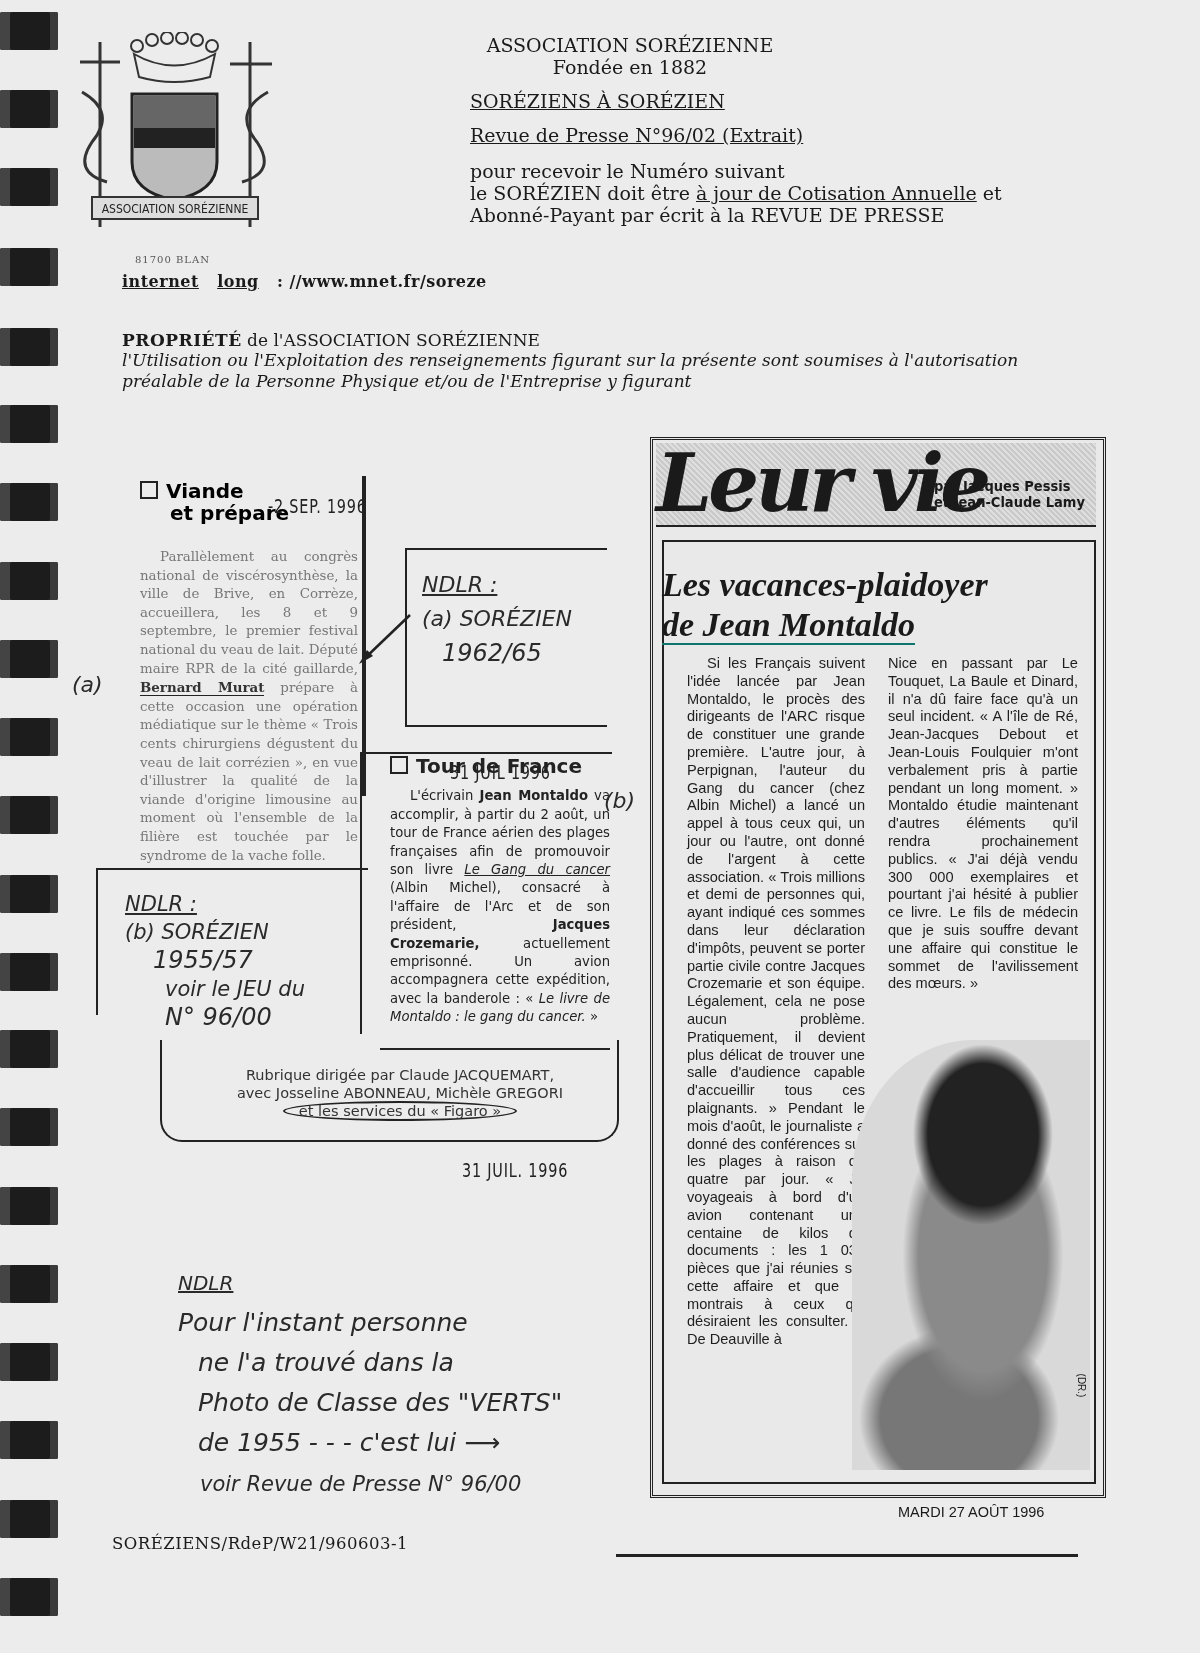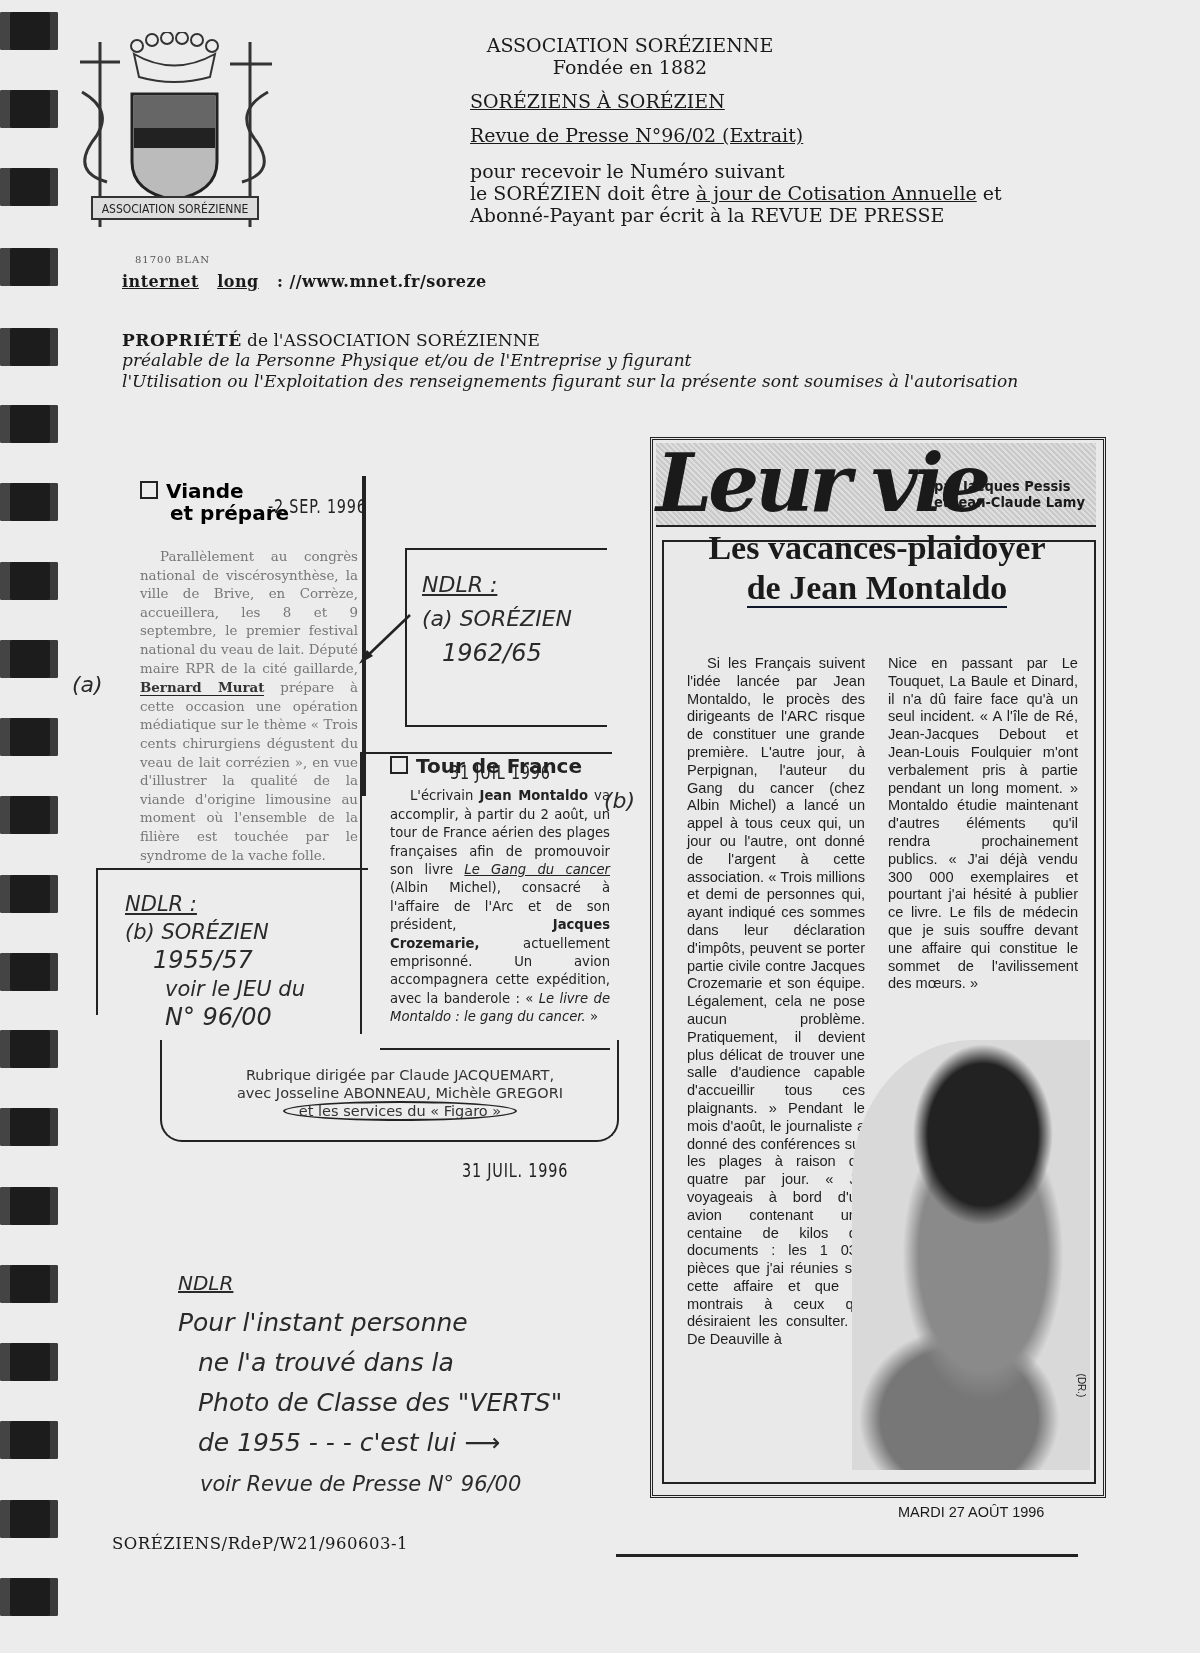--- a/index.html
+++ b/index.html
@@ -35,21 +35,21 @@
   .tour .ttl { font-size:20px; font-weight:bold; margin-bottom:12px; }
   .tour p { margin:0; text-indent:20px; text-align:justify; }
   .rubrique { left:190px; top:1066px; width:420px; text-align:center; font-size:14.5px; line-height:18px; color:#333; }
   .rub-box { left:160px; top:1040px; width:455px; height:100px; border:2.5px solid #222; border-top:none; border-radius:0 0 22px 22px; }
   
   .frame { left:650px; top:437px; width:450px; height:1055px; border:3px double #222; background:#e9e9e9; }
   .lv-band { left:656px; top:443px; width:440px; height:82px; background:repeating-linear-gradient(45deg,#c9c9c9 0 2px,#dedede 2px 4px); border-bottom:2px solid #222; }
   .lv-title { left:656px; top:436px; font-size:80px; font-style:italic; font-weight:bold; font-family:"DejaVu Serif", serif; letter-spacing:-4px; }
   .lv-by { left:934px; top:478px; font-size:14.5px; line-height:16px; font-weight:bold; font-family:"DejaVu Sans Condensed","DejaVu Sans", sans-serif; }
   .inner { left:662px; top:540px; width:430px; height:940px; border:2px solid #222; }
-  .headline { left:662px; top:528px; width:430px; text-align:center; font-size:34px; font-weight:bold; line-height:40px; font-family:"Liberation Serif", serif; }
+  .headline { left:662px; top:565px; width:430px; text-align:left; font-size:34px; font-weight:bold; line-height:40px; font-family:"Liberation Serif", serif;font-style:italic; }
   .col { font-family:"Liberation Sans", sans-serif; font-size:14.6px; line-height:17.8px; text-align:justify; color:#1e1e1e; }
   .col p { margin:0; }
   .col .ind { text-indent:20px; }
   .col1 { left:687px; top:655px; width:178px; }
   .col2 { left:888px; top:655px; width:190px; }
   .u { text-decoration:underline; }
   .photo { left:852px; top:1040px; width:238px; height:430px;
            background:radial-gradient(ellipse 42% 30% at 55% 22%, #222 0 55%, transparent 70%),
                       radial-gradient(ellipse 45% 45% at 55% 50%, #8a8a8a 0 60%, transparent 75%),
                       radial-gradient(ellipse 60% 30% at 45% 88%, #777 0 55%, transparent 70%), #d9d9d9;
@@ -125,22 +125,22 @@
   <span style="display:block;height:14px"></span>
   <span style="display:block">pour recevoir le Numéro suivant</span>
   <span style="display:block">
     <span>le SORÉZIEN doit être </span><u>à jour de Cotisation Annuelle</u><span> et</span>
   </span>
   <span style="display:block">Abonné-Payant par écrit à la REVUE DE PRESSE</span>
 </div>
 
 <div class="abs prop">
   <span><b>PROPRIÉTÉ</b><span> de l'ASSOCIATION SORÉZIENNE</span></span>
+  <span class="it">l'Utilisation ou l'Exploitation des renseignements figurant sur la présente sont soumises à l'autorisation</span>
   <span class="it">préalable de la Personne Physique et/ou de l'Entreprise y figurant</span>
-  <span class="it">l'Utilisation ou l'Exploitation des renseignements figurant sur la présente sont soumises à l'autorisation</span>
 </div>
 
 <div class="abs viande-title sans">
   <span class="box-sq"></span><span>Viande</span><br>
   <span style="padding-left:30px">et prépare</span>
 </div>
 <div class="abs stamp" style="left:268px;top:494px">-2 SEP. 1996</div>
 <div class="abs viande-body">
   <span>Parallèlement au congrès national de viscérosynthèse, la ville de Brive, en Corrèze, accueillera, les 8 et 9 septembre, le premier festival national du veau de lait. Député maire RPR de la cité gaillarde, </span><span class="name">Bernard Murat</span><span> prépare à cette occasion une opération médiatique sur le thème « Trois cents chirurgiens dégustent du veau de lait corrézien », en vue d'illustrer la qualité de la viande d'origine limousine au moment où l'ensemble de la filière est touchée par le syndrome de la vache folle.</span>
 </div>
@@ -196,21 +196,21 @@
 <div class="abs frame"></div>
 <div class="abs lv-band"></div>
 <div class="abs lv-title">Leur vie</div>
 <div class="abs lv-by">
   <div>par Jacques Pessis</div>
   <div>et Jean-Claude Lamy</div>
 </div>
 <div class="abs inner"></div>
 <div class="abs headline">
   <div>Les vacances-plaidoyer</div>
-  <div><span style="border-bottom:2px solid #0f172a">de Jean Montaldo</span></div>
+  <div><span style="border-bottom:2px solid #0f766e">de Jean Montaldo</span></div>
 </div>
 <div class="abs col col1">
   <p class="ind">Si les Français suivent l'idée lancée par Jean Montaldo, le procès des dirigeants de l'ARC risque de constituer une grande première. L'autre jour, à Perpignan, l'auteur du Gang du cancer (chez Albin Michel) a lancé un appel à tous ceux qui, un jour ou l'autre, ont donné de l'argent à cette association. « Trois millions et demi de personnes qui, ayant indiqué ces sommes dans leur déclaration d'impôts, peuvent se porter partie civile contre Jacques Crozemarie et son équipe. Légalement, cela ne pose aucun problème. Pratiquement, il devient plus délicat de trouver une salle d'audience capable d'accueillir tous ces plaignants. » Pendant le mois d'août, le journaliste a donné des conférences sur les plages à raison de quatre par jour. « Je voyageais à bord d'un avion contenant une centaine de kilos de documents : les 1 031 pièces que j'ai réunies sur cette affaire et que je montrais à ceux qui désiraient les consulter. » De Deauville à</p>
 </div>
 <div class="abs col col2">
   <p>Nice en passant par Le Touquet, La Baule et Dinard, il n'a dû faire face qu'à un seul incident. « A l'île de Ré, Jean-Jacques Debout et Jean-Louis Foulquier m'ont verbalement pris à partie pendant un long moment. » Montaldo étudie maintenant d'autres éléments qu'il rendra prochainement publics. « J'ai déjà vendu 300 000 exemplaires et pourtant j'ai hésité à publier ce livre. Le fils de médecin que je suis souffre devant une affaire qui constitue le sommet de l'avilissement des mœurs. »</p>
 </div>
 <div class="abs photo"></div>
 <div class="abs dr">(DR.)</div>
 <div class="abs date-mardi">MARDI 27 AOÛT 1996</div>

